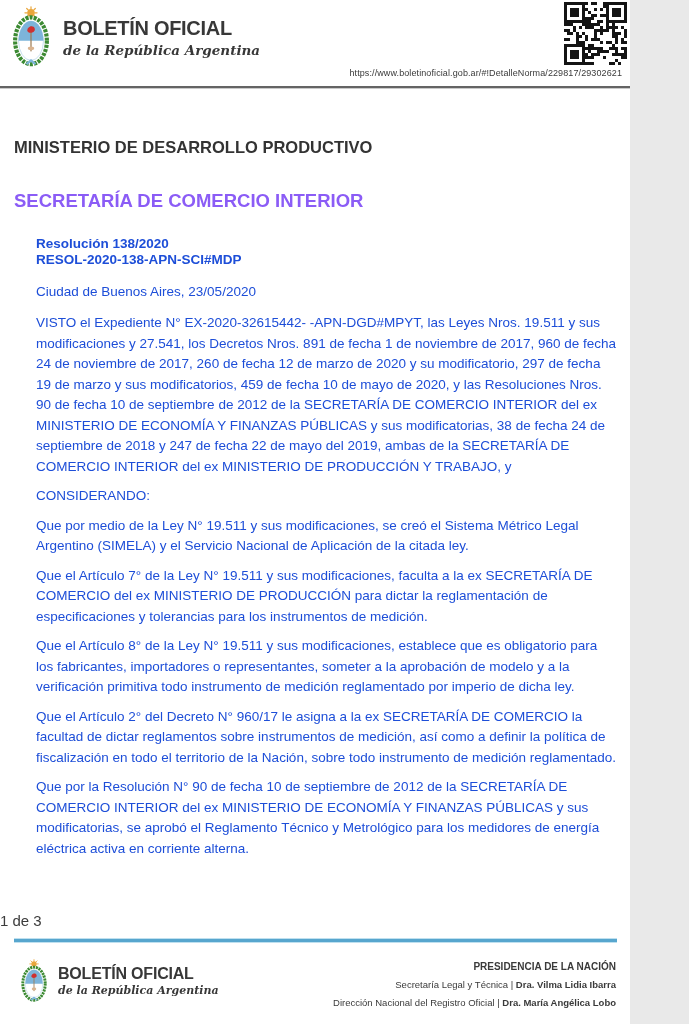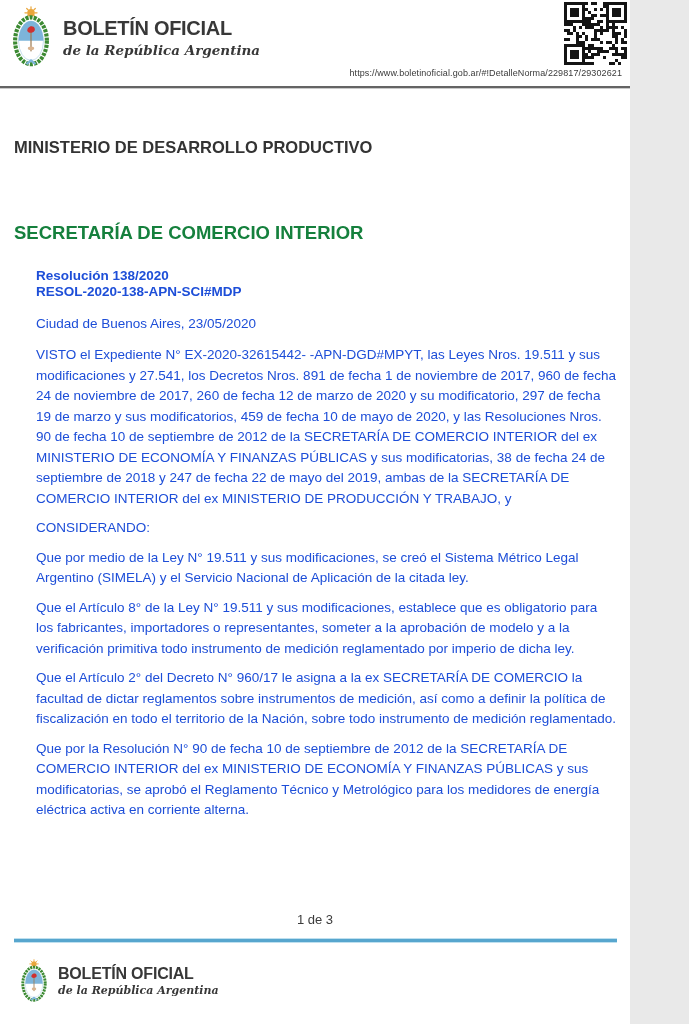--- a/index.html
+++ b/index.html
@@ -16,31 +16,31 @@
   .brand-text .title { font-size:20px; font-weight:bold; color:#383838; letter-spacing:-0.3px; }
   .brand-text .tagline { font-family:"DejaVu Serif", serif; font-style:italic; font-weight:bold;
     font-size:13.5px; color:#383838; margin-top:2px; }
   .qr { position:absolute; top:2px; right:3px; width:63px; height:63px; }
   .url { position:absolute; top:68px; right:8px; font-size:9px; color:#3a3a3a; letter-spacing:0.1px; }
   .top-rule { position:absolute; top:86px; left:0; width:100%; height:0;
     border-top:2px solid #646464; box-shadow:0 1px 0 #c9c9c9; }
   
   .content { position:absolute; top:88px; left:14px; right:13px; }
   .ministry { margin-top:50px; font-size:16.5px; line-height:19px; font-weight:bold; color:#333; }
-  .secretariat { margin-top:65px; font-size:18.5px; line-height:21px; font-weight:bold; color:#15803d; }
+  .secretariat { margin-top:33px; font-size:18.5px; line-height:21px; font-weight:bold; color:#8b5cf6; }
   .meta, .body-text p { font-size:13.5px; color:#1d4ed8; }
   .meta { margin-left:22px; line-height:16px; }
   .resolution { margin-top:25px; font-weight:bold; }
   .rescode { font-weight:bold; }
   .dateline { margin-top:16px; }
   .body-text p { margin-left:22px; margin-top:13px; line-height:20.5px; }
   .body-text p + p { margin-top:9px; }
   
-  .page-num { position:absolute; top:912px; left:0; width:100%; text-align:center;
-    font-size:13px; color:#3c3c3c; }
+  .page-num { position:absolute; top:912px; left:0; width:100%; 
+    font-size:15px; color:#3c3c3c; }
   .footer-rule { position:absolute; top:939px; left:14px; right:13px; height:0;
     border-top:3px solid #57a6ce; box-shadow:0 -1px 0 #bfe0ef, 0 1px 0 #bfe0ef; }
   .footer { position:absolute; top:951px; left:18px; right:14px;
     display:flex; justify-content:space-between; align-items:flex-start; }
   .brand-sm { display:flex; align-items:center; gap:8px; margin-top:5px; }
   .coat-sm { width:32px; height:50px; }
   .brand-sm .title { font-size:16px; font-weight:bold; color:#383838; letter-spacing:-0.2px; }
   .brand-sm .tagline { font-family:"DejaVu Serif", serif; font-style:italic; font-weight:bold;
     font-size:11px; color:#383838; margin-top:1px; }
   .officials { text-align:right; font-size:9.5px; color:#3a3a3a; padding-top:10px; }
@@ -244,20 +244,21 @@
     <h2 class="secretariat">SECRETARÍA DE COMERCIO INTERIOR</h2>
 
     <p class="meta resolution">Resolución 138/2020</p>
     <p class="meta rescode">RESOL-2020-138-APN-SCI#MDP</p>
     <p class="meta dateline">Ciudad de Buenos Aires, 23/05/2020</p>
 
     <div class="body-text">
       <p>VISTO el Expediente N° EX-2020-32615442- -APN-DGD#MPYT, las Leyes Nros. 19.511 y sus modificaciones y 27.541, los Decretos Nros. 891 de fecha 1 de noviembre de 2017, 960 de fecha 24 de noviembre de 2017, 260 de fecha 12 de marzo de 2020 y su modificatorio, 297 de fecha 19 de marzo y sus modificatorios, 459 de fecha 10 de mayo de 2020, y las Resoluciones Nros. 90 de fecha 10 de septiembre de 2012 de la SECRETARÍA DE COMERCIO INTERIOR del ex MINISTERIO DE ECONOMÍA Y FINANZAS PÚBLICAS y sus modificatorias, 38 de fecha 24 de septiembre de 2018 y 247 de fecha 22 de mayo del 2019, ambas de la SECRETARÍA DE COMERCIO INTERIOR del ex MINISTERIO DE PRODUCCIÓN Y TRABAJO, y</p>
       <p>CONSIDERANDO:</p>
       <p>Que por medio de la Ley N° 19.511 y sus modificaciones, se creó el Sistema Métrico Legal Argentino (SIMELA) y el Servicio Nacional de Aplicación de la citada ley.</p>
+      <p>Que el Artículo 7° de la Ley N° 19.511 y sus modificaciones, faculta a la ex SECRETARÍA DE COMERCIO del ex MINISTERIO DE PRODUCCIÓN para dictar la reglamentación de especificaciones y tolerancias para los instrumentos de medición.</p>
       <p>Que el Artículo 8° de la Ley N° 19.511 y sus modificaciones, establece que es obligatorio para los fabricantes, importadores o representantes, someter a la aprobación de modelo y a la verificación primitiva todo instrumento de medición reglamentado por imperio de dicha ley.</p>
       <p>Que el Artículo 2° del Decreto N° 960/17 le asigna a la ex SECRETARÍA DE COMERCIO la facultad de dictar reglamentos sobre instrumentos de medición, así como a definir la política de fiscalización en todo el territorio de la Nación, sobre todo instrumento de medición reglamentado.</p>
       <p>Que por la Resolución N° 90 de fecha 10 de septiembre de 2012 de la SECRETARÍA DE COMERCIO INTERIOR del ex MINISTERIO DE ECONOMÍA Y FINANZAS PÚBLICAS y sus modificatorias, se aprobó el Reglamento Técnico y Metrológico para los medidores de energía eléctrica activa en corriente alterna.</p>
     </div>
   </main>
 
   <div class="page-num">1 de 3</div>
   <div class="footer-rule"></div>
 
   <footer class="footer">
@@ -281,15 +282,24 @@
         <path d="M25,33 C25,26 34,25 35,30 C36,34 31,36 27,35 Z" fill="#cf3030"></path>
         <ellipse cx="30" cy="56" rx="4.2" ry="2.6" fill="#d9b38f"></ellipse>
         <path d="M24,77 L30,72 L36,77" fill="none" stroke="#7db4da" stroke-width="3"></path>
       </svg>
       <div>
         <div class="title">BOLETÍN OFICIAL</div>
         <div class="tagline">de la República Argentina</div>
       </div>
     </div>
 
+    <div class="officials">
+      <div class="presidency">PRESIDENCIA DE LA NACIÓN</div>
+      <div class="line">
+        <span>Secretaría Legal y Técnica | </span><span class="name">Dra. Vilma Lidia Ibarra</span>
+      </div>
+      <div class="line">
+        <span>Dirección Nacional del Registro Oficial | </span><span class="name">Dra. María Angélica Lobo</span>
+      </div>
+    </div>
   </footer>
 
 </div>
 
 </body></html>

